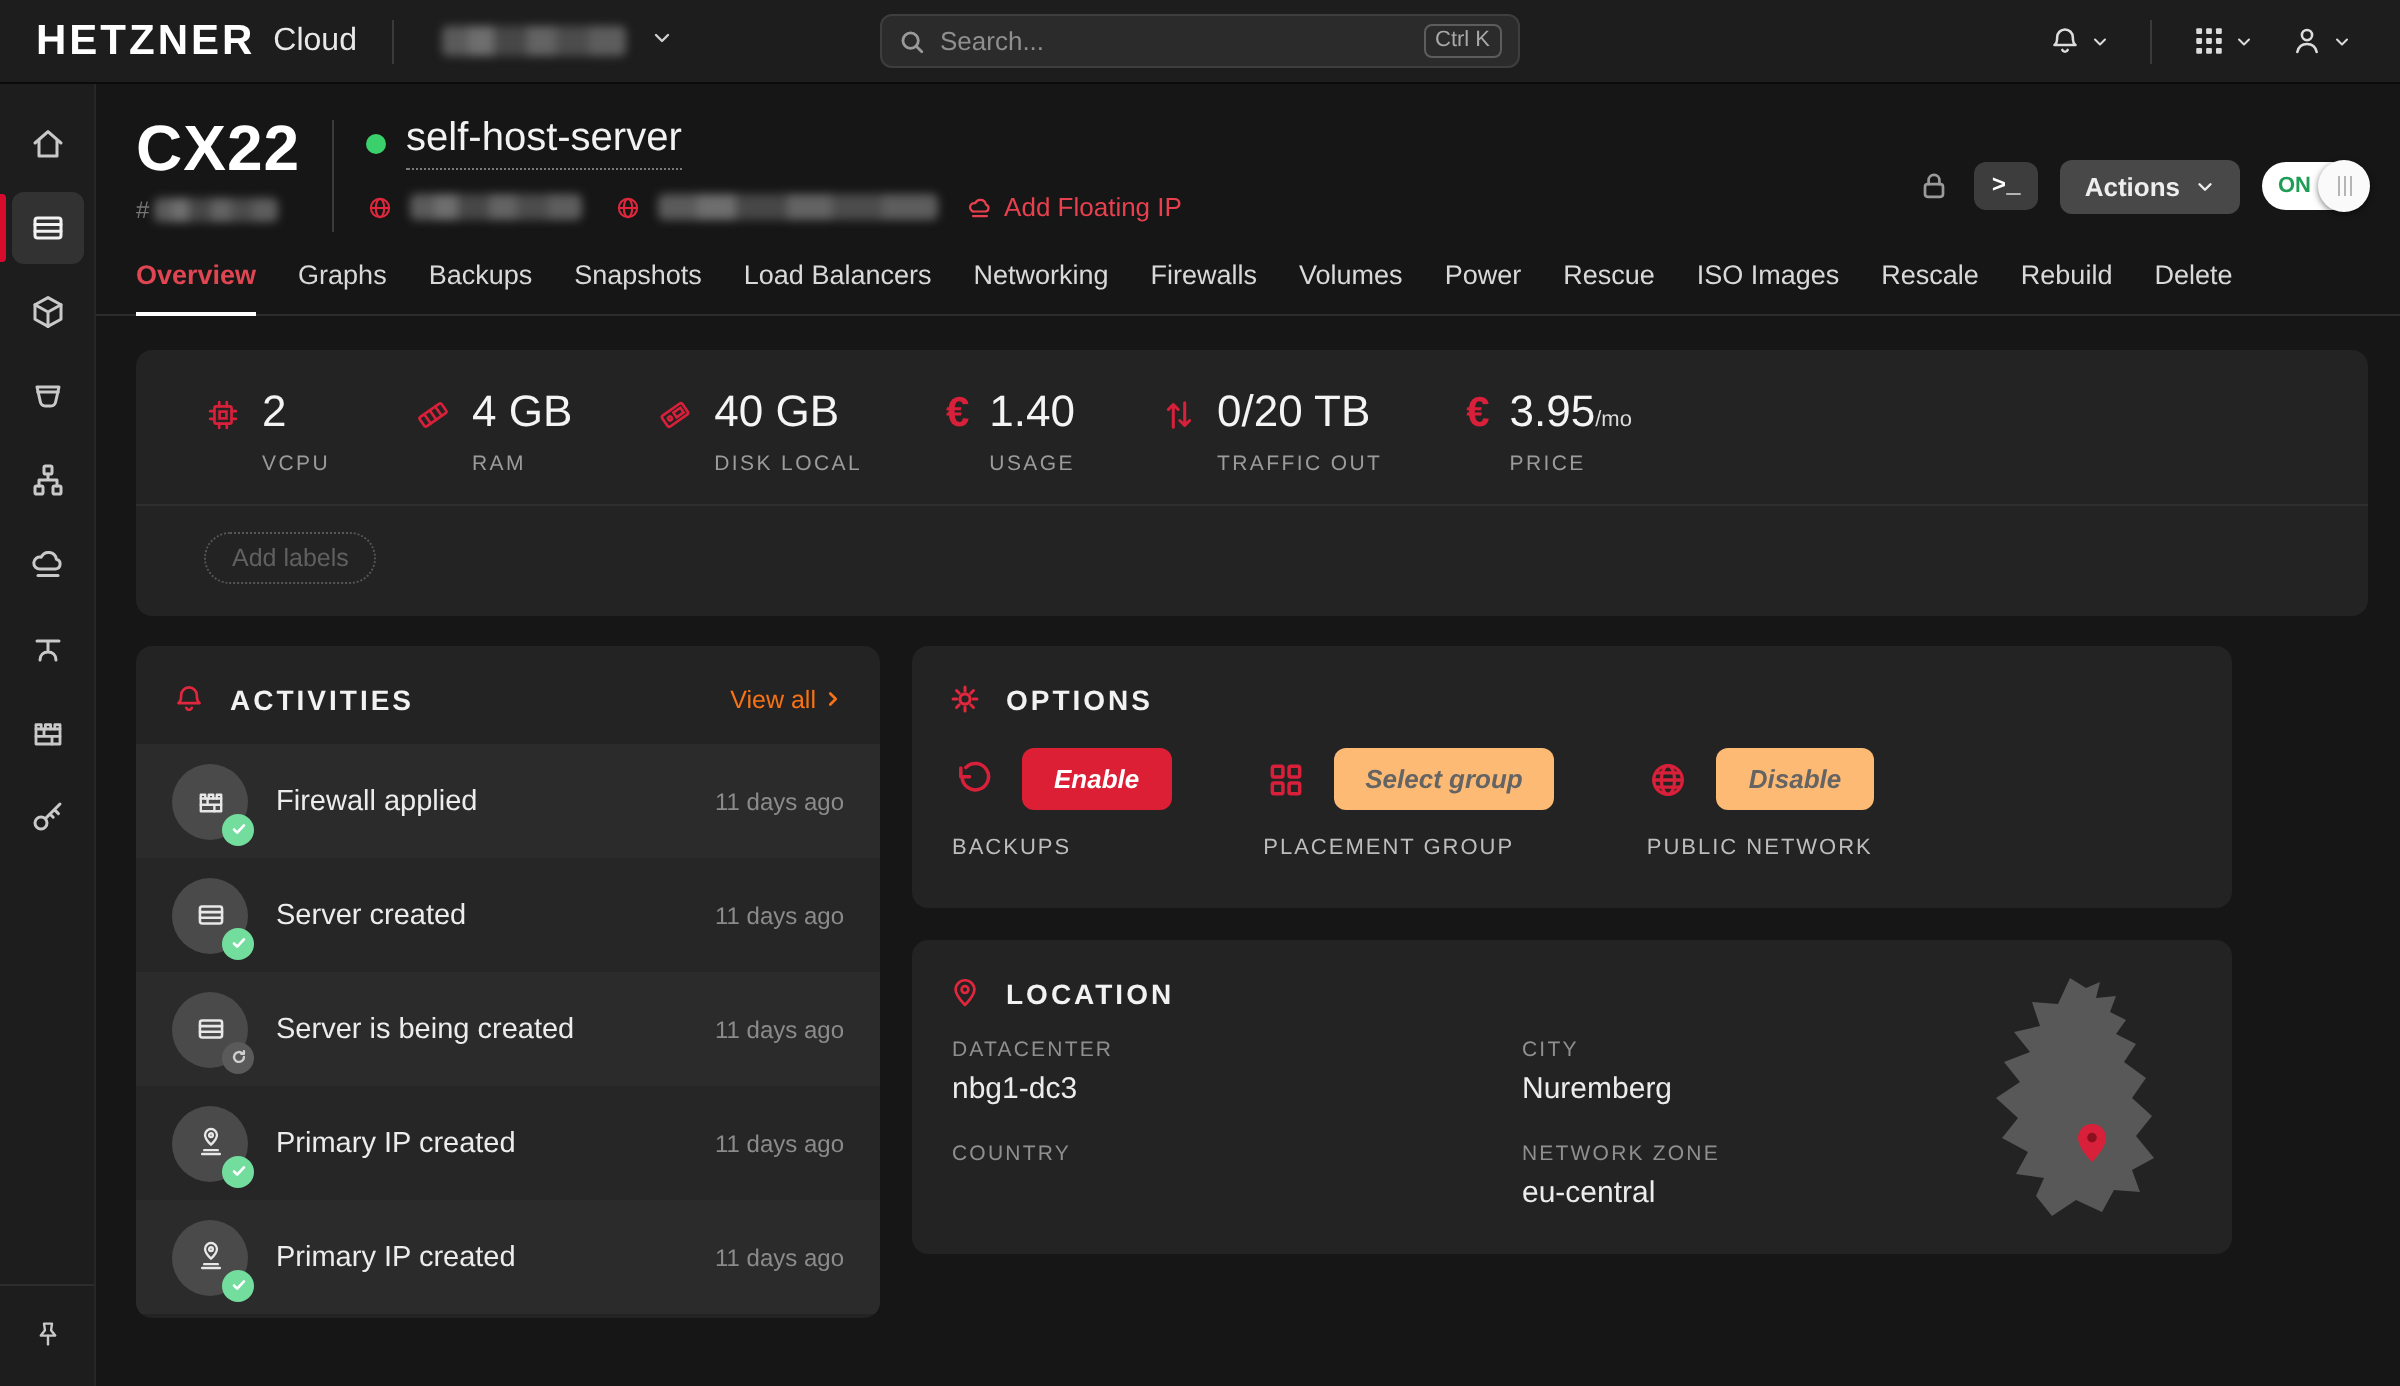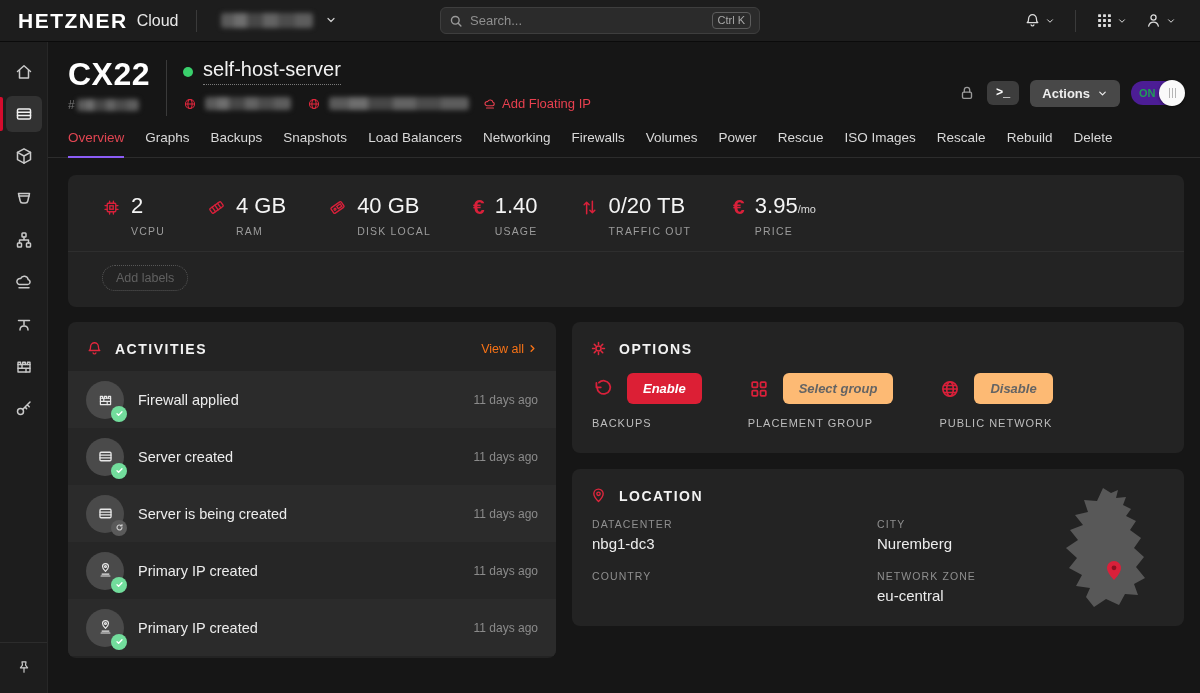--- a/index.html
+++ b/index.html
@@ -55,31 +55,31 @@
   .ip-blur4 { width:86px; height:13px; }
   .ip-blur6 { width:140px; height:13px; }
   .red-ic { color:#e0273d; display:flex; }
   .add-fip { display:flex; align-items:center; gap:5px; color:#e8404f; font-size:13px; margin-left:6px; cursor:pointer; }
   .hdr-controls { margin-left:auto; display:flex; align-items:center; gap:11px; padding-top:12px; }
   .lock { color:#9a9a9a; display:flex; }
   .console-btn { background:#3d3d3d; border-radius:6px; padding:5px 9px; color:#fff; font-weight:700;
     font-size:12px; font-family:"Liberation Mono", monospace; cursor:pointer; }
   .actions-btn { background:#484848; border-radius:6px; padding:6px 12px; color:#eee; font-size:13px;
     font-weight:700; display:flex; align-items:center; gap:7px; cursor:pointer; }
-  .toggle { position:relative; width:47px; height:24px; background:#4c1d95; border-radius:13px;
+  .toggle { position:relative; width:47px; height:24px; background:#ffffff; border-radius:13px;
     display:flex; align-items:center; cursor:pointer; margin-right:6px; }
   .toggle-label { color:#1f9d57; font-weight:800; font-size:11px; margin-left:8px; }
   .knob { position:absolute; right:-7px; top:-1px; width:26px; height:26px; background:#fafafa; border-radius:50%;
     box-shadow:0 1px 3px rgba(0,0,0,.5); display:flex; align-items:center; justify-content:center; gap:2px; }
   .knob i { width:1px; height:10px; background:#b5b5b5; display:block; }
 
   
   .tabs { display:flex; gap:21px; padding:14px 16px 0 20px; border-bottom:1px solid #2c2c2c; }
   .tab { font-size:13.5px; color:#d9d9d9; padding-bottom:11px; cursor:pointer; white-space:nowrap; }
-  .tab.active { color:#e04552; border-bottom:2px solid #8b5cf6; margin-bottom:-1px; }
+  .tab.active { color:#e04552; border-bottom:2px solid #ffffff; margin-bottom:-1px;font-weight:bold; }
 
   
   .page { padding:17px 16px 0 20px; display:flex; flex-direction:column; gap:15px; }
   .card { background:#232323; border-radius:8px; }
 
   
   .stats-row { display:flex; padding:20px 28px 14px 34px; gap:42px; }
   .stat { display:flex; gap:10px; }
   .stat-ic { color:#d9203a; margin-top:3px; display:flex; }
   .stat-val { font-size:22px; color:#f4f4f4; line-height:1; }
@@ -92,21 +92,21 @@
     color:#606060; font-size:12.5px; cursor:pointer; }
 
   .grid { display:flex; gap:16px; align-items:flex-start; }
 
   
   .card-hd { display:flex; align-items:center; gap:12px; padding:18px 18px 14px; }
   .card-title { font-size:14px; font-weight:700; letter-spacing:1.5px; color:#f2f2f2; }
   .view-all { margin-left:auto; display:flex; align-items:center; gap:3px; color:#f97316; font-size:12.5px; cursor:pointer; }
 
   
-  .activities { width:488px; flex-shrink:0; overflow:hidden; padding-bottom:2px; }
+  .activities { width:372px; flex-shrink:0; overflow:hidden; padding-bottom:2px; }
   .act-row { display:flex; align-items:center; padding:10px 18px; height:57px; }
   .act-row:nth-child(odd) { background:#2b2b2b; }
   .act-row:nth-child(even) { background:#262626; }
   .avatar { position:relative; width:38px; height:38px; border-radius:50%; background:#4a4a4a;
     display:flex; align-items:center; justify-content:center; color:#e8e8e8; flex-shrink:0; }
   .badge { position:absolute; right:-3px; bottom:-3px; width:16px; height:16px; border-radius:50%;
     display:flex; align-items:center; justify-content:center; }
   .badge.success { background:#72dd9c; color:#fff; }
   .badge.running { background:#5a5a5a; color:#cfcfcf; }
   .act-title { margin-left:14px; font-size:14.5px; color:#ececec; }

